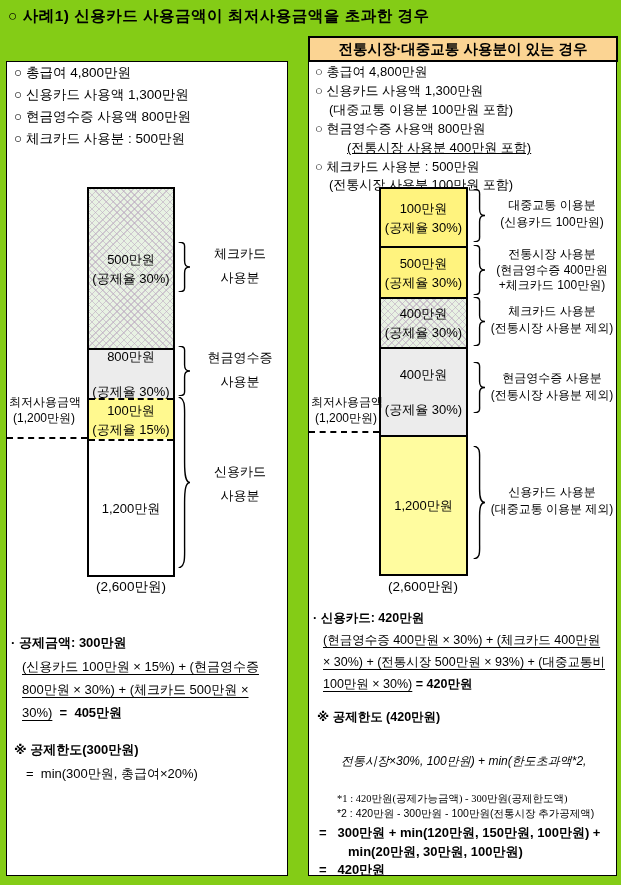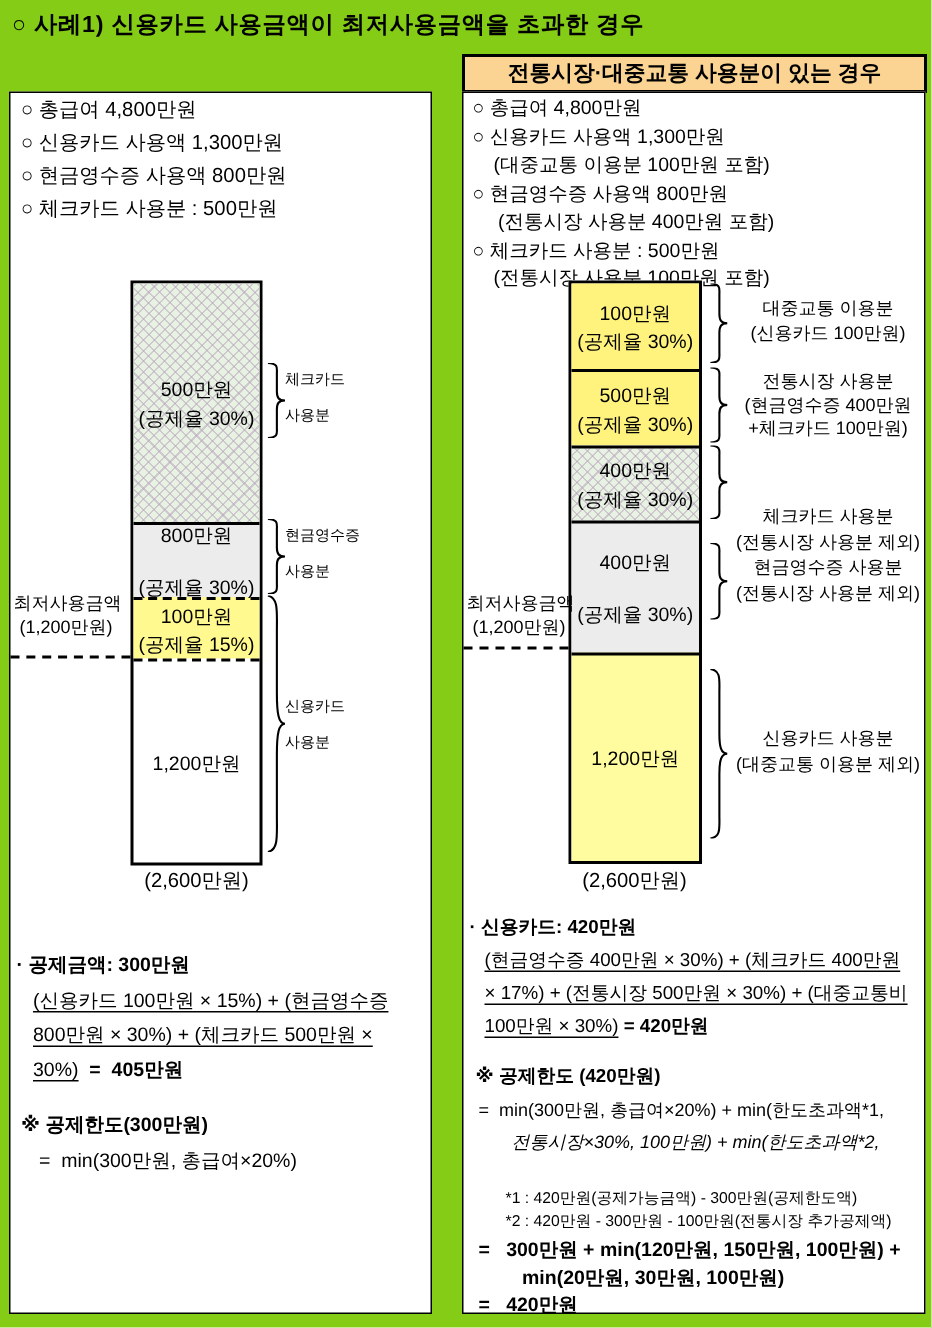--- a/index.html
+++ b/index.html
@@ -24,21 +24,21 @@
   .bt-dash{border-top:2px dashed #000;}
   .hatch{background-color:var(--hatch-bg,#E8F2E3);
     background-image:
       repeating-linear-gradient(45deg, rgba(185,165,190,.55) 0 1px, transparent 1px 5px),
       repeating-linear-gradient(-45deg, rgba(185,165,190,.55) 0 1px, transparent 1px 5px);}
   .gray{background:var(--seg-gray,#ECECEC);gap:16px;}
   .ylwb{background:var(--yellow-bright,#FFF37E);}
   .ylwl{background:var(--yellow-left,#FFF98F);}
   .ylwp{background:var(--yellow-pale,#FFFC9F);}
   .brace{position:absolute;width:13px;}
-  .blabel-l{position:absolute;width:100px;font-size:10px;line-height:24px;}
+  .blabel-l{position:absolute;width:100px;text-align:center;font-size:13px;line-height:24px;}
   .blabel-r{position:absolute;width:130px;text-align:center;font-size:12px;line-height:17px;}
   .blabel-r3{line-height:15.5px;}
   .dash-line{position:absolute;border-top:2px dashed #000;height:0;}
   .total{position:absolute;width:108px;text-align:center;font-size:13.5px;}
   .pre{white-space:pre;text-align:center;}
 </style>
 </head>
 <body>
 
 <div id="page">
@@ -106,21 +106,21 @@
   <div class="abs txt13 bold" style="left:14px;top:741px;">※  공제한도(300만원)</div>
   <div class="abs txt13 pre" style="left:26px;top:765px;">=  min(300만원, 총급여×20%)</div>
 
   <div class="phead" style="left:308px;top:36px;width:306px;">전통시장·대중교통 사용분이 있는 경우</div>
   <div class="pbody" style="left:308px;top:61px;width:307px;height:813px;"></div>
 
   <div class="abs txt13" style="left:315px;top:63px;">○ 총급여 4,800만원</div>
   <div class="abs txt13" style="left:315px;top:82px;">○ 신용카드 사용액 1,300만원</div>
   <div class="abs txt13" style="left:329px;top:101px;">(대중교통 이용분 100만원 포함)</div>
   <div class="abs txt13" style="left:315px;top:120px;">○ 현금영수증 사용액 800만원</div>
-  <div class="abs txt13" style="left:332px;top:139px;">(전통시장 사용분 400만원 포함)</div>
+  <div class="abs txt13" style="left:347px;top:139px;text-decoration:underline;">(전통시장 사용분 400만원 포함)</div>
   <div class="abs txt13" style="left:315px;top:158px;">○ 체크카드 사용분 : 500만원</div>
   <div class="abs txt13" style="left:329px;top:176px;">(전통시장 사용분 100만원 포함)</div>
 
   <div class="bar" style="left:379px;top:187px;width:89px;height:389px;">
     <div class="seg ylwb" style="height:57px;">
       <div>100만원</div>
       <div>(공제율 30%)</div>
     </div>
     <div class="seg ylwb bt-solid" style="height:51px;">
       <div>500만원</div>
@@ -157,46 +157,45 @@
 
   <div class="blabel-r" style="left:487px;top:197px;">
     <div>대중교통 이용분</div>
     <div>(신용카드 100만원)</div>
   </div>
   <div class="blabel-r blabel-r3" style="left:487px;top:247px;">
     <div>전통시장 사용분</div>
     <div>(현금영수증 400만원</div>
     <div>+체크카드 100만원)</div>
   </div>
-  <div class="blabel-r" style="left:487px;top:303px;margin-top:33px;">
+  <div class="blabel-r" style="left:487px;top:303px;">
     <div>체크카드 사용분</div>
     <div>(전통시장 사용분 제외)</div>
   </div>
   <div class="blabel-r" style="left:487px;top:370px;">
     <div>현금영수증 사용분</div>
     <div>(전통시장 사용분 제외)</div>
   </div>
   <div class="blabel-r" style="left:487px;top:484px;">
     <div>신용카드 사용분</div>
     <div>(대중교통 이용분 제외)</div>
   </div>
 
   <div class="abs txt12" style="left:311px;top:394px;">최저사용금액</div>
   <div class="abs txt12" style="left:315px;top:410px;">(1,200만원)</div>
   <div class="dash-line" style="left:309px;top:431px;width:70px;"></div>
 
   <div class="total" style="left:369px;top:578px;">(2,600만원)</div>
 
   <div class="abs txt125 bold" style="left:313px;top:610px;">· 신용카드: 420만원</div>
   <div class="abs txt125 u" style="left:323px;top:632px;">(현금영수증 400만원 × 30%) +  (체크카드 400만원</div>
-  <div class="abs txt125 u" style="left:323px;top:654px;">× 17%) + (전통시장 500만원 × 30%) + (대중교통비</div>
+  <div class="abs txt125 u" style="left:323px;top:654px;">× 30%) + (전통시장 500만원 × 93%) + (대중교통비</div>
   <div class="abs txt125 pre" style="left:323px;top:676px;"><span class="u">100만원 × 30%)</span><span class="bold"> = 420만원</span></div>
 
   <div class="abs txt125 bold" style="left:317px;top:709px;">※  공제한도 (420만원)</div>
-  <div class="abs txt12 pre" style="left:319px;top:732px;">=  min(300만원, 총급여×20%) + min(한도초과액*1,</div>
   <div class="abs txt12 pre" style="left:341px;top:753px;font-style:italic;">전통시장×30%, 100만원) + min(한도초과액*2,</div>
-  <div class="abs txt105 pre" style="left:337px;top:792px;">*1 : 420만원(공제가능금액) - 300만원(공제한도액)</div>
+  <div class="abs txt105 pre" style="left:337px;top:792px;font-family:Liberation Serif, serif;">*1 : 420만원(공제가능금액) - 300만원(공제한도액)</div>
   <div class="abs txt105 pre" style="left:337px;top:807px;">*2 : 420만원 - 300만원 - 100만원(전통시장 추가공제액)</div>
   <div class="abs txt13 bold pre" style="left:319px;top:824px;">=   300만원 + min(120만원, 150만원, 100만원) +</div>
   <div class="abs txt13 bold pre" style="left:348px;top:843px;">min(20만원, 30만원, 100만원)</div>
   <div class="abs txt13 bold pre" style="left:319px;top:861px;">=   420만원</div>
 
 </div>
 
 </body></html>

